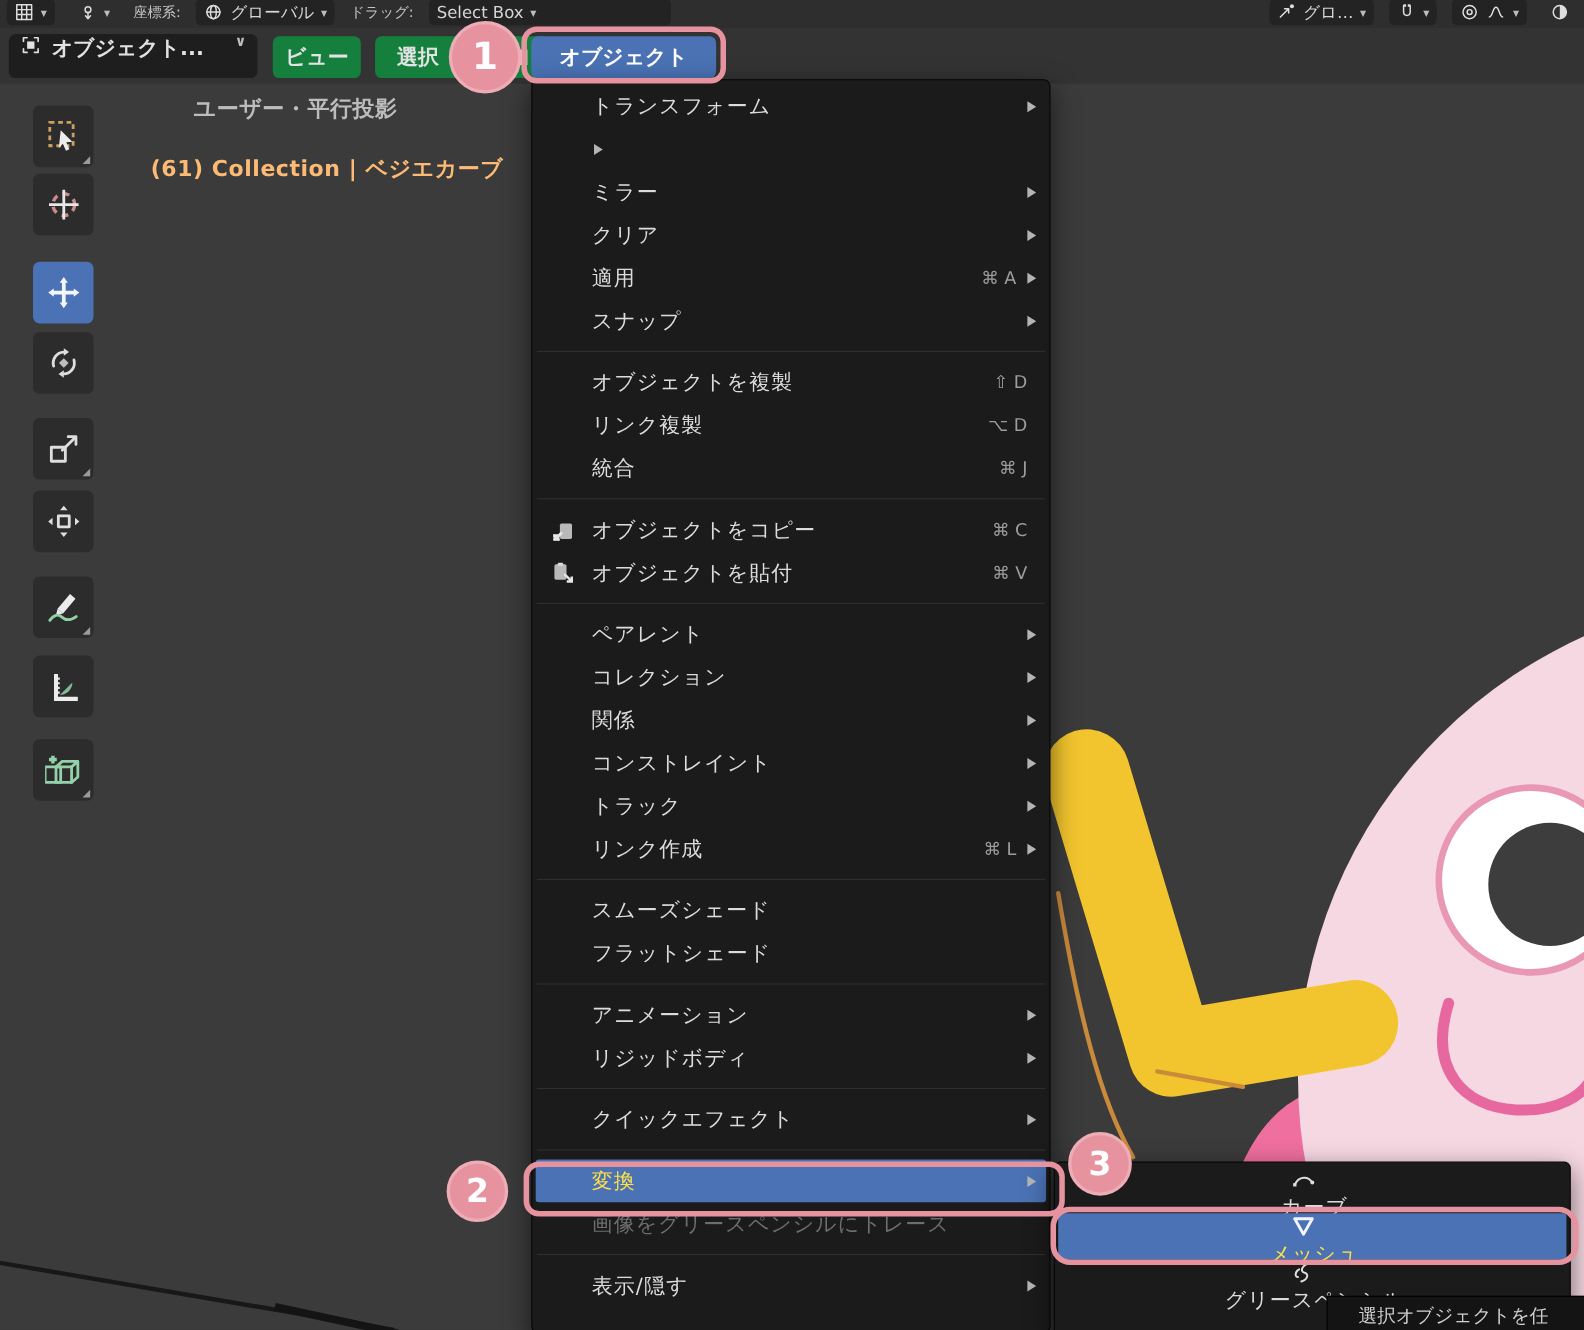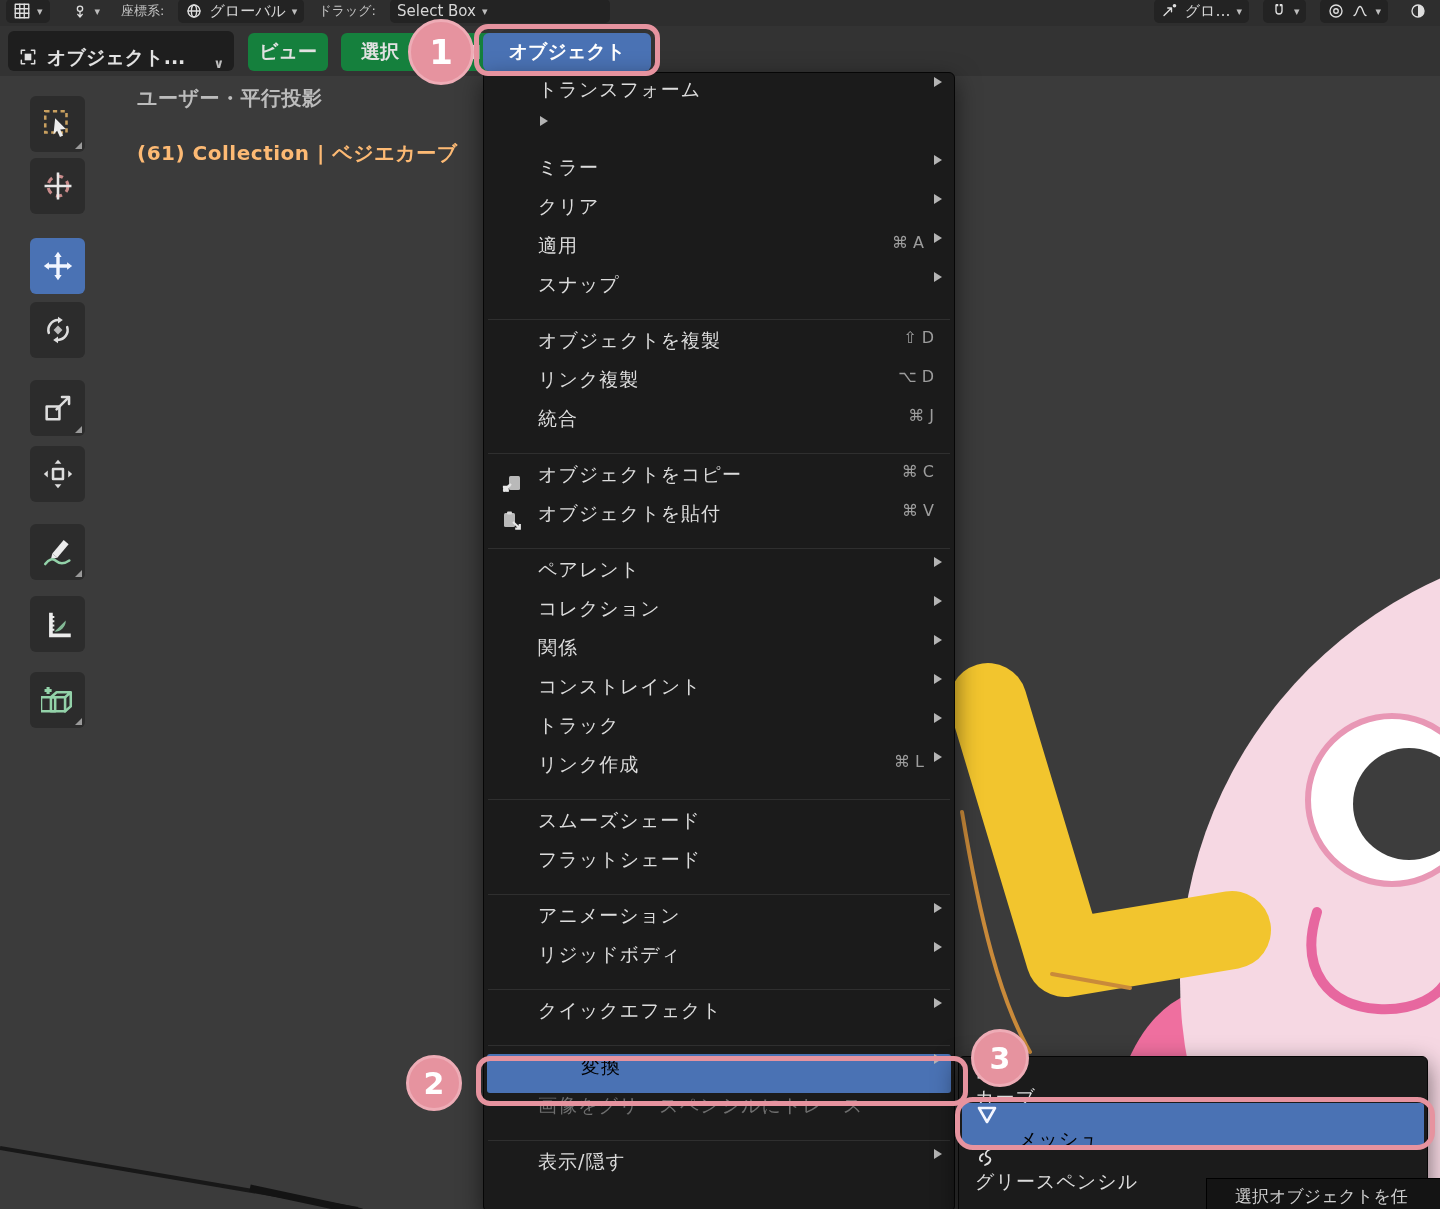--- a/index.html
+++ b/index.html
@@ -16,58 +16,58 @@
   .chip{display:flex;align-items:center;gap:6px;background:#232323;border-radius:5px;
         padding:2px 7px;height:24px;color:#d6d6d6;font-size:15px;white-space:nowrap;transform:translateY(-2px);}
   .chip .caret{color:#bdbdbd;font-size:11px;}
   .chip.plain{background:transparent;}
   .chip svg{display:block;}
 
   
   .menubar{position:absolute;left:0;top:26px;width:1440px;height:50px;background:#333333;
            display:flex;align-items:center;}
   .mode-dd{position:absolute;left:8px;top:5px;width:226px;height:40px;background:#1e1e1e;
-           border-radius:6px;display:flex;align-items:flex-end;gap:9px;padding:0 10px;
+           border-radius:6px;display:flex;align-items:flex-start;gap:9px;padding:0 10px;
            color:#e2e2e2;font-size:19px;font-weight:600;}
   .mode-dd .dd-caret{margin-left:auto;color:#bdbdbd;font-size:13px;}
   .menu-btn{position:absolute;top:7px;height:38px;border-radius:6px;background:#15803d;
             color:#e2e2e2;font-size:19px;font-weight:600;display:flex;align-items:center;
             justify-content:center;}
   .menu-btn.active{background:#4a72b4;color:#fff;}
   #mb-view{left:248px;width:80px;}
   #mb-select{left:341px;width:78px;}
   #mb-add{left:425px;width:74px;}
   #mb-object{left:483px;width:168px;}
 
   
   .vp-text{position:absolute;left:137px;color:#bcbcbc;font-size:20px;font-weight:600;
            letter-spacing:.5px;white-space:nowrap;}
-  #vp-line1{top:85px;}
+  #vp-line1{top:85px;margin-left:39px;}
   #vp-line2{top:140px;color:#fdba74;}
 
   
   .tool{position:absolute;left:30px;width:55px;height:56px;background:#2c2c2c;border-radius:6px;
         display:flex;align-items:center;justify-content:center;}
   .tool.active{background:#4a72b4;}
   .tool.corner:after{content:"";position:absolute;right:3px;bottom:3px;width:0;height:0;
         border-top:7px solid transparent;border-right:7px solid #9a9a9a;}
 
   
   .menu-panel{position:absolute;background:#1b1b1b;border:1px solid #060606;border-radius:6px;
               box-shadow:0 8px 24px rgba(0,0,0,.55);padding:4px 0;overflow:hidden;}
   #object-menu{left:483px;top:72px;width:472px;height:1140px;border-top-left-radius:0;}
-  .mrow{display:flex;height:39px;padding:0 12px 0 16px;position:relative;}
+  .mrow{display:flex;align-items:center;height:39px;padding:0 12px 0 16px;position:relative;}
   .mrow .micon{width:38px;display:flex;align-items:center;justify-content:flex-start;flex:none;}
   .mrow .mlabel{flex:1;color:#dcdcdc;font-size:19px;font-weight:500;letter-spacing:1px;white-space:nowrap;}
   .mrow .mshort{color:#9d9d9d;font-size:16px;margin-right:8px;white-space:nowrap;}
   .mrow .marrow{width:0;height:0;border-left:8px solid #b4b4b4;border-top:5px solid transparent;
                 border-bottom:5px solid transparent;margin-left:2px;}
   .mrow.disabled .mlabel{color:#6e6e6e;}
   .mrow.hl{background:#4a72b4;border-radius:3px;margin:0 3px;padding:0 9px 0 13px;}
-  .mrow.hl .mlabel{color:#000000;margin-left:43px;}
+  .mrow.hl .mlabel{color:#fde047;}
   .msep{height:17px;display:flex;align-items:center;padding:0 4px;}
   .msep:before{content:"";display:block;width:100%;height:1px;background:#2f2f2f;}
 
   
   #convert-menu{left:958px;top:1056px;width:470px;height:160px;}
   #convert-menu .mrow{height:42px;flex-direction:column;}
   #convert-menu .mrow .micon{width:44px;}
 
   
   .tooltip{position:absolute;left:1206px;top:1178px;width:240px;height:36px;background:#141414;

